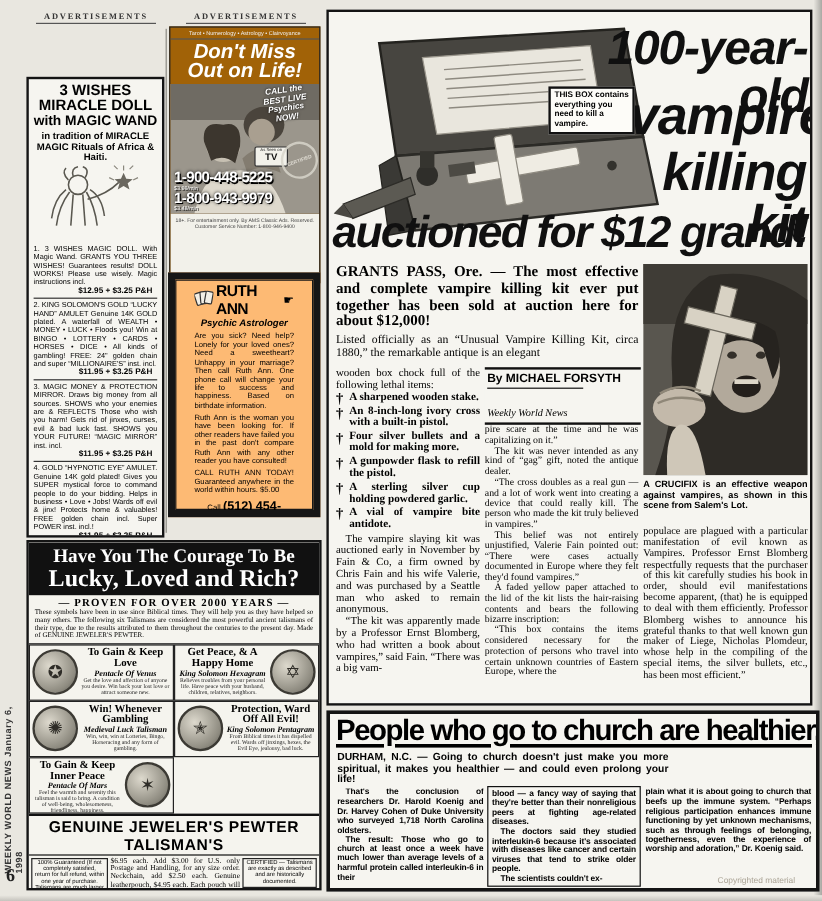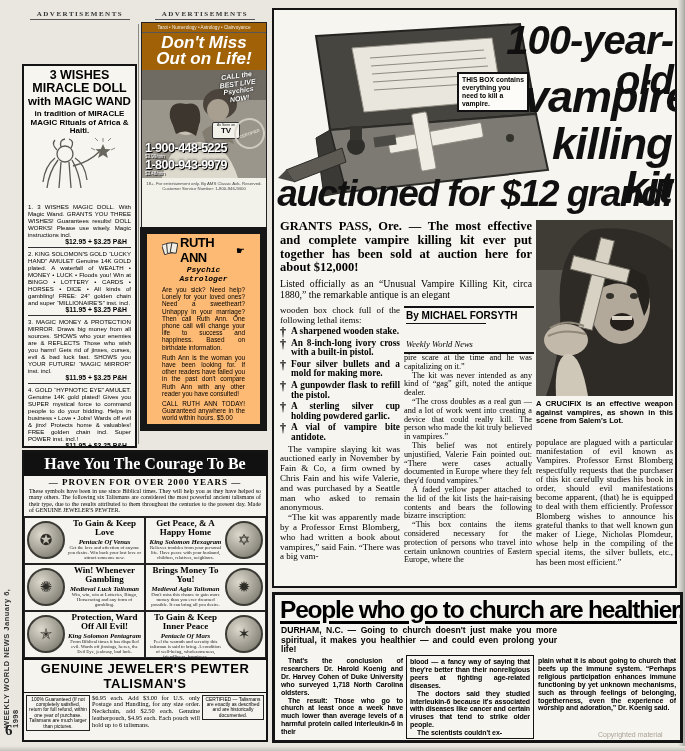--- a/index.html
+++ b/index.html
@@ -36,21 +36,21 @@
   .cert-stamp{position:absolute;right:1px;top:48px;width:27px;height:27px;border:2px solid #d8d5cb;border-radius:50%;color:#e9e6dd;font-family:"Liberation Sans",sans-serif;font-size:4px;font-weight:bold;display:flex;align-items:center;justify-content:center;transform:rotate(-20deg);opacity:.85;}
   .psy-phones{position:absolute;left:3px;bottom:2px;color:#fff;}
   .psy-phones .ph{font-family:"Liberation Sans",sans-serif;font-weight:bold;font-size:12.5px;line-height:12px;text-shadow:1px 1px 0 #000,0 0 3px #000;letter-spacing:-.5px;}
   .psy-phones .rate{font-family:"Liberation Sans",sans-serif;font-size:4.5px;text-shadow:1px 1px 0 #000;}
   .psy-fine{background:#f2f1ea;color:#444;font-family:"Liberation Sans",sans-serif;font-size:4.3px;text-align:center;padding:3px 4px;line-height:5.2px;height:100%;}
 
   
   .ruth-ad{left:140px;top:227px;width:127px;height:204px;border:6px solid #161616;background:#fdba74;box-sizing:border-box;padding:2px 16px;overflow:hidden;box-shadow:inset 0 0 0 1px #161616;}
   .ruth-head{display:flex;align-items:center;justify-content:center;gap:2px;}
   .ruth-name{font-family:"Liberation Sans",sans-serif;font-weight:bold;font-size:13px;letter-spacing:-.5px;}
-  .ruth-sub{font-family:Liberation Mono, monospace;font-style:italic;font-weight:bold;font-size:8px;text-align:center;}
+  .ruth-sub{font-family:Liberation Sans, sans-serif;font-style:italic;font-weight:bold;font-size:8px;text-align:center;}
   .ruth-p{font-family:"Liberation Sans",sans-serif;font-size:6.4px;line-height:7.2px;text-align:justify;margin:3px 0 0 0;}
   .ruth-call{font-family:"Liberation Sans",sans-serif;font-size:6.5px;text-align:center;margin-top:3px;}
   .ruth-call b{font-size:10.5px;}
   .ruth-n2{font-family:"Liberation Sans",sans-serif;font-weight:bold;font-size:8.5px;text-align:center;}
   .ruth-addr{font-family:"Liberation Sans",sans-serif;font-weight:bold;font-size:6.3px;text-align:center;}
   .ruth-mbg{font-family:"Liberation Serif",serif;font-style:italic;font-size:6px;text-align:center;}
 
   
   .tal-ad{left:22px;top:450px;width:246px;height:292px;border:2px solid #141414;box-sizing:border-box;background:#f5f4ee;overflow:hidden;}
   .tal-head{background:#111;color:#fff;text-align:center;padding:3px 0 4px 0;}
@@ -201,20 +201,21 @@
     <p class="ruth-p">CALL RUTH ANN TODAY! Guaranteed anywhere in the world within hours. $5.00</p>
     <div class="ruth-call"><span>Call </span><b>(512) 454-3283</b><span> or write</span></div>
     <div class="ruth-n2">RUTH ANN</div>
     <div class="ruth-addr">5003 Barnett Rd., Austin, TX 78756</div>
     <div class="ruth-mbg">Money Back Guarantee</div>
   </div>
 
   <div class="abs tal-ad">
     <div class="tal-head">
       <div class="l1">Have You The Courage To Be</div>
+      <div class="l2">Lucky, Loved and Rich?</div>
     </div>
     <div class="tal-proven">— PROVEN FOR OVER 2000 YEARS —</div>
     <div class="tal-intro">These symbols have been in use since Biblical times. They will help you as they have helped so many others. The following six Talismans are considered the most powerful ancient talismans of their type, due to the results attributed to them throughout the centuries to the present day.  Made of GENUINE JEWELER'S PEWTER.</div>
     <div class="tal-grid">
       <div class="tal-cell">
         <div class="tal-coin">✪</div>
         <div class="tal-txt">
           <div class="tal-title">To Gain &amp; Keep Love</div>
           <div class="tal-sub">Pentacle Of Venus</div>
           <div class="tal-small">Get the love and affection of anyone you desire. Win back your lost love or attract someone new.</div>
@@ -228,28 +229,20 @@
         </div>
         <div class="tal-coin">✡</div>
       </div>
       <div class="tal-cell">
         <div class="tal-coin">✺</div>
         <div class="tal-txt">
           <div class="tal-title">Win! Whenever Gambling</div>
           <div class="tal-sub">Medieval Luck Talisman</div>
           <div class="tal-small">Win, win, win at Lotteries, Bingo, Horseracing and any form of gambling.</div>
         </div>
-      </div>
-      <div class="tal-cell">
-        <div class="tal-txt">
-          <div class="tal-title">Brings Money To You!</div>
-          <div class="tal-sub">Medieval Agla Talisman</div>
-          <div class="tal-small">Don't miss this chance to gain more money than you ever dreamed possible. It can bring all you desire.</div>
-        </div>
-        <div class="tal-coin">✹</div>
       </div>
       <div class="tal-cell">
         <div class="tal-coin">✭</div>
         <div class="tal-txt">
           <div class="tal-title">Protection, Ward Off All Evil!</div>
           <div class="tal-sub">King Solomon Pentagram</div>
           <div class="tal-small">From Biblical times it has dispelled evil. Wards off jinxings, hexes, the Evil Eye, jealousy, bad luck.</div>
         </div>
       </div>
       <div class="tal-cell">

